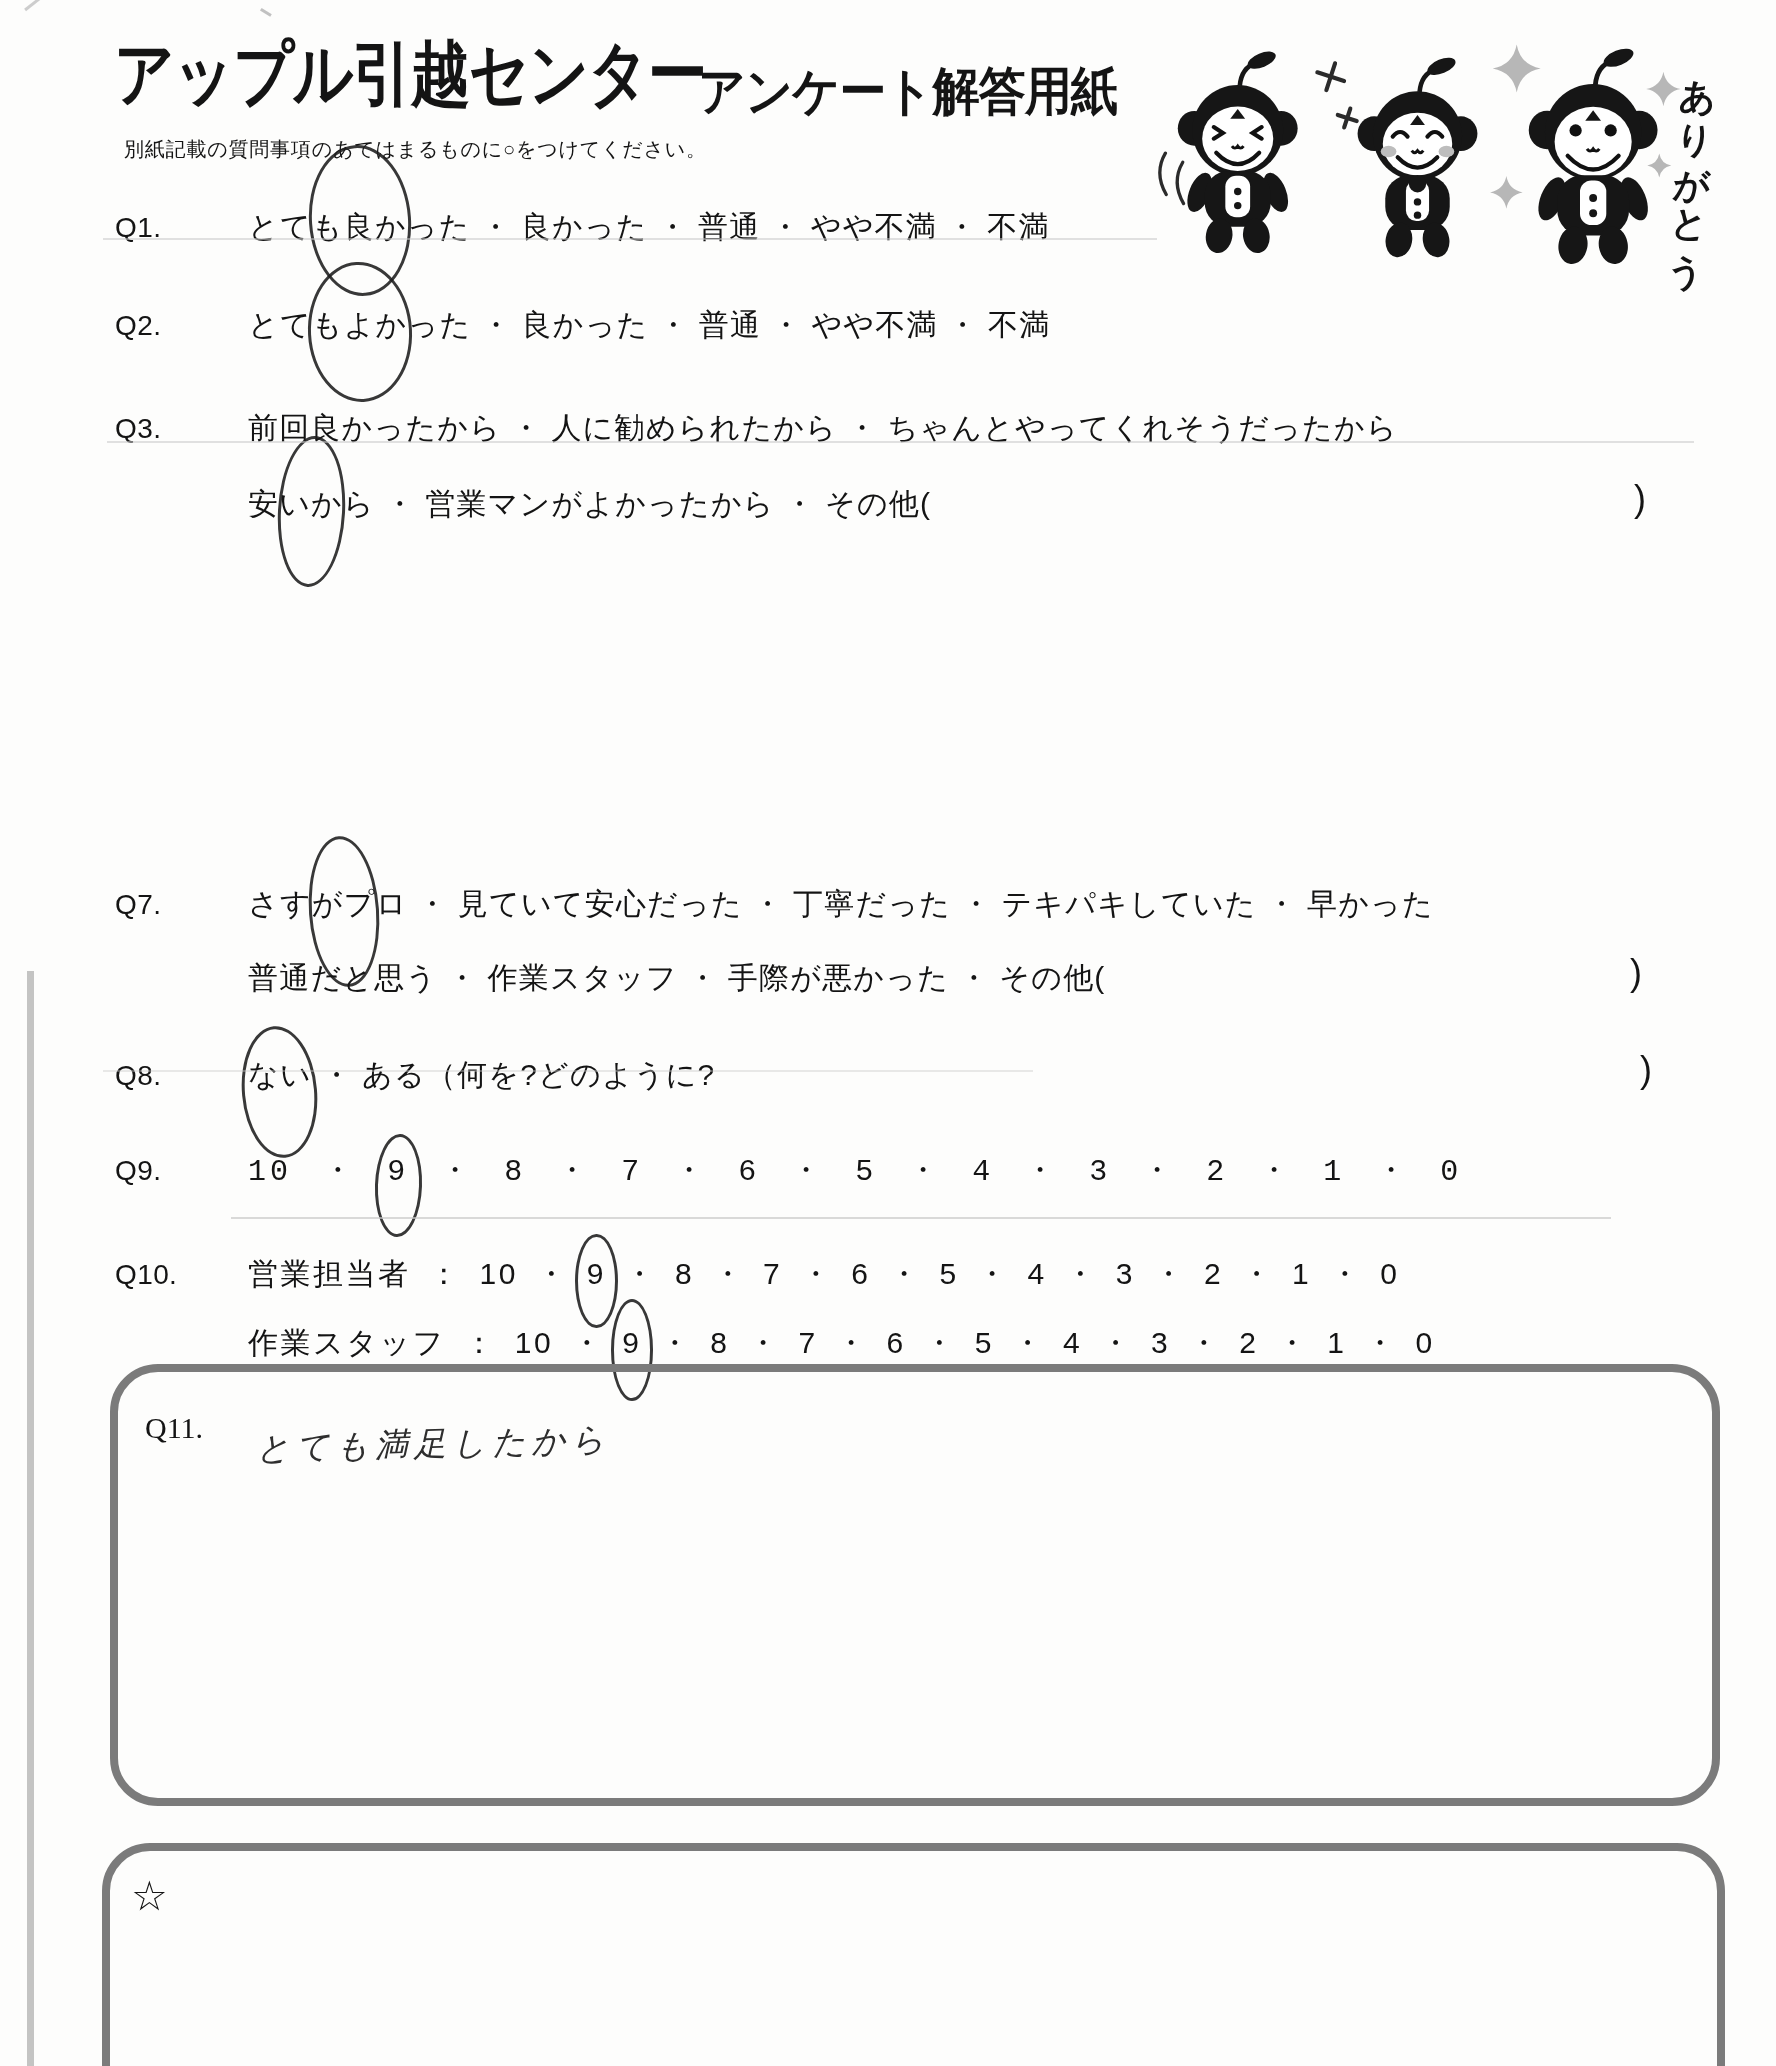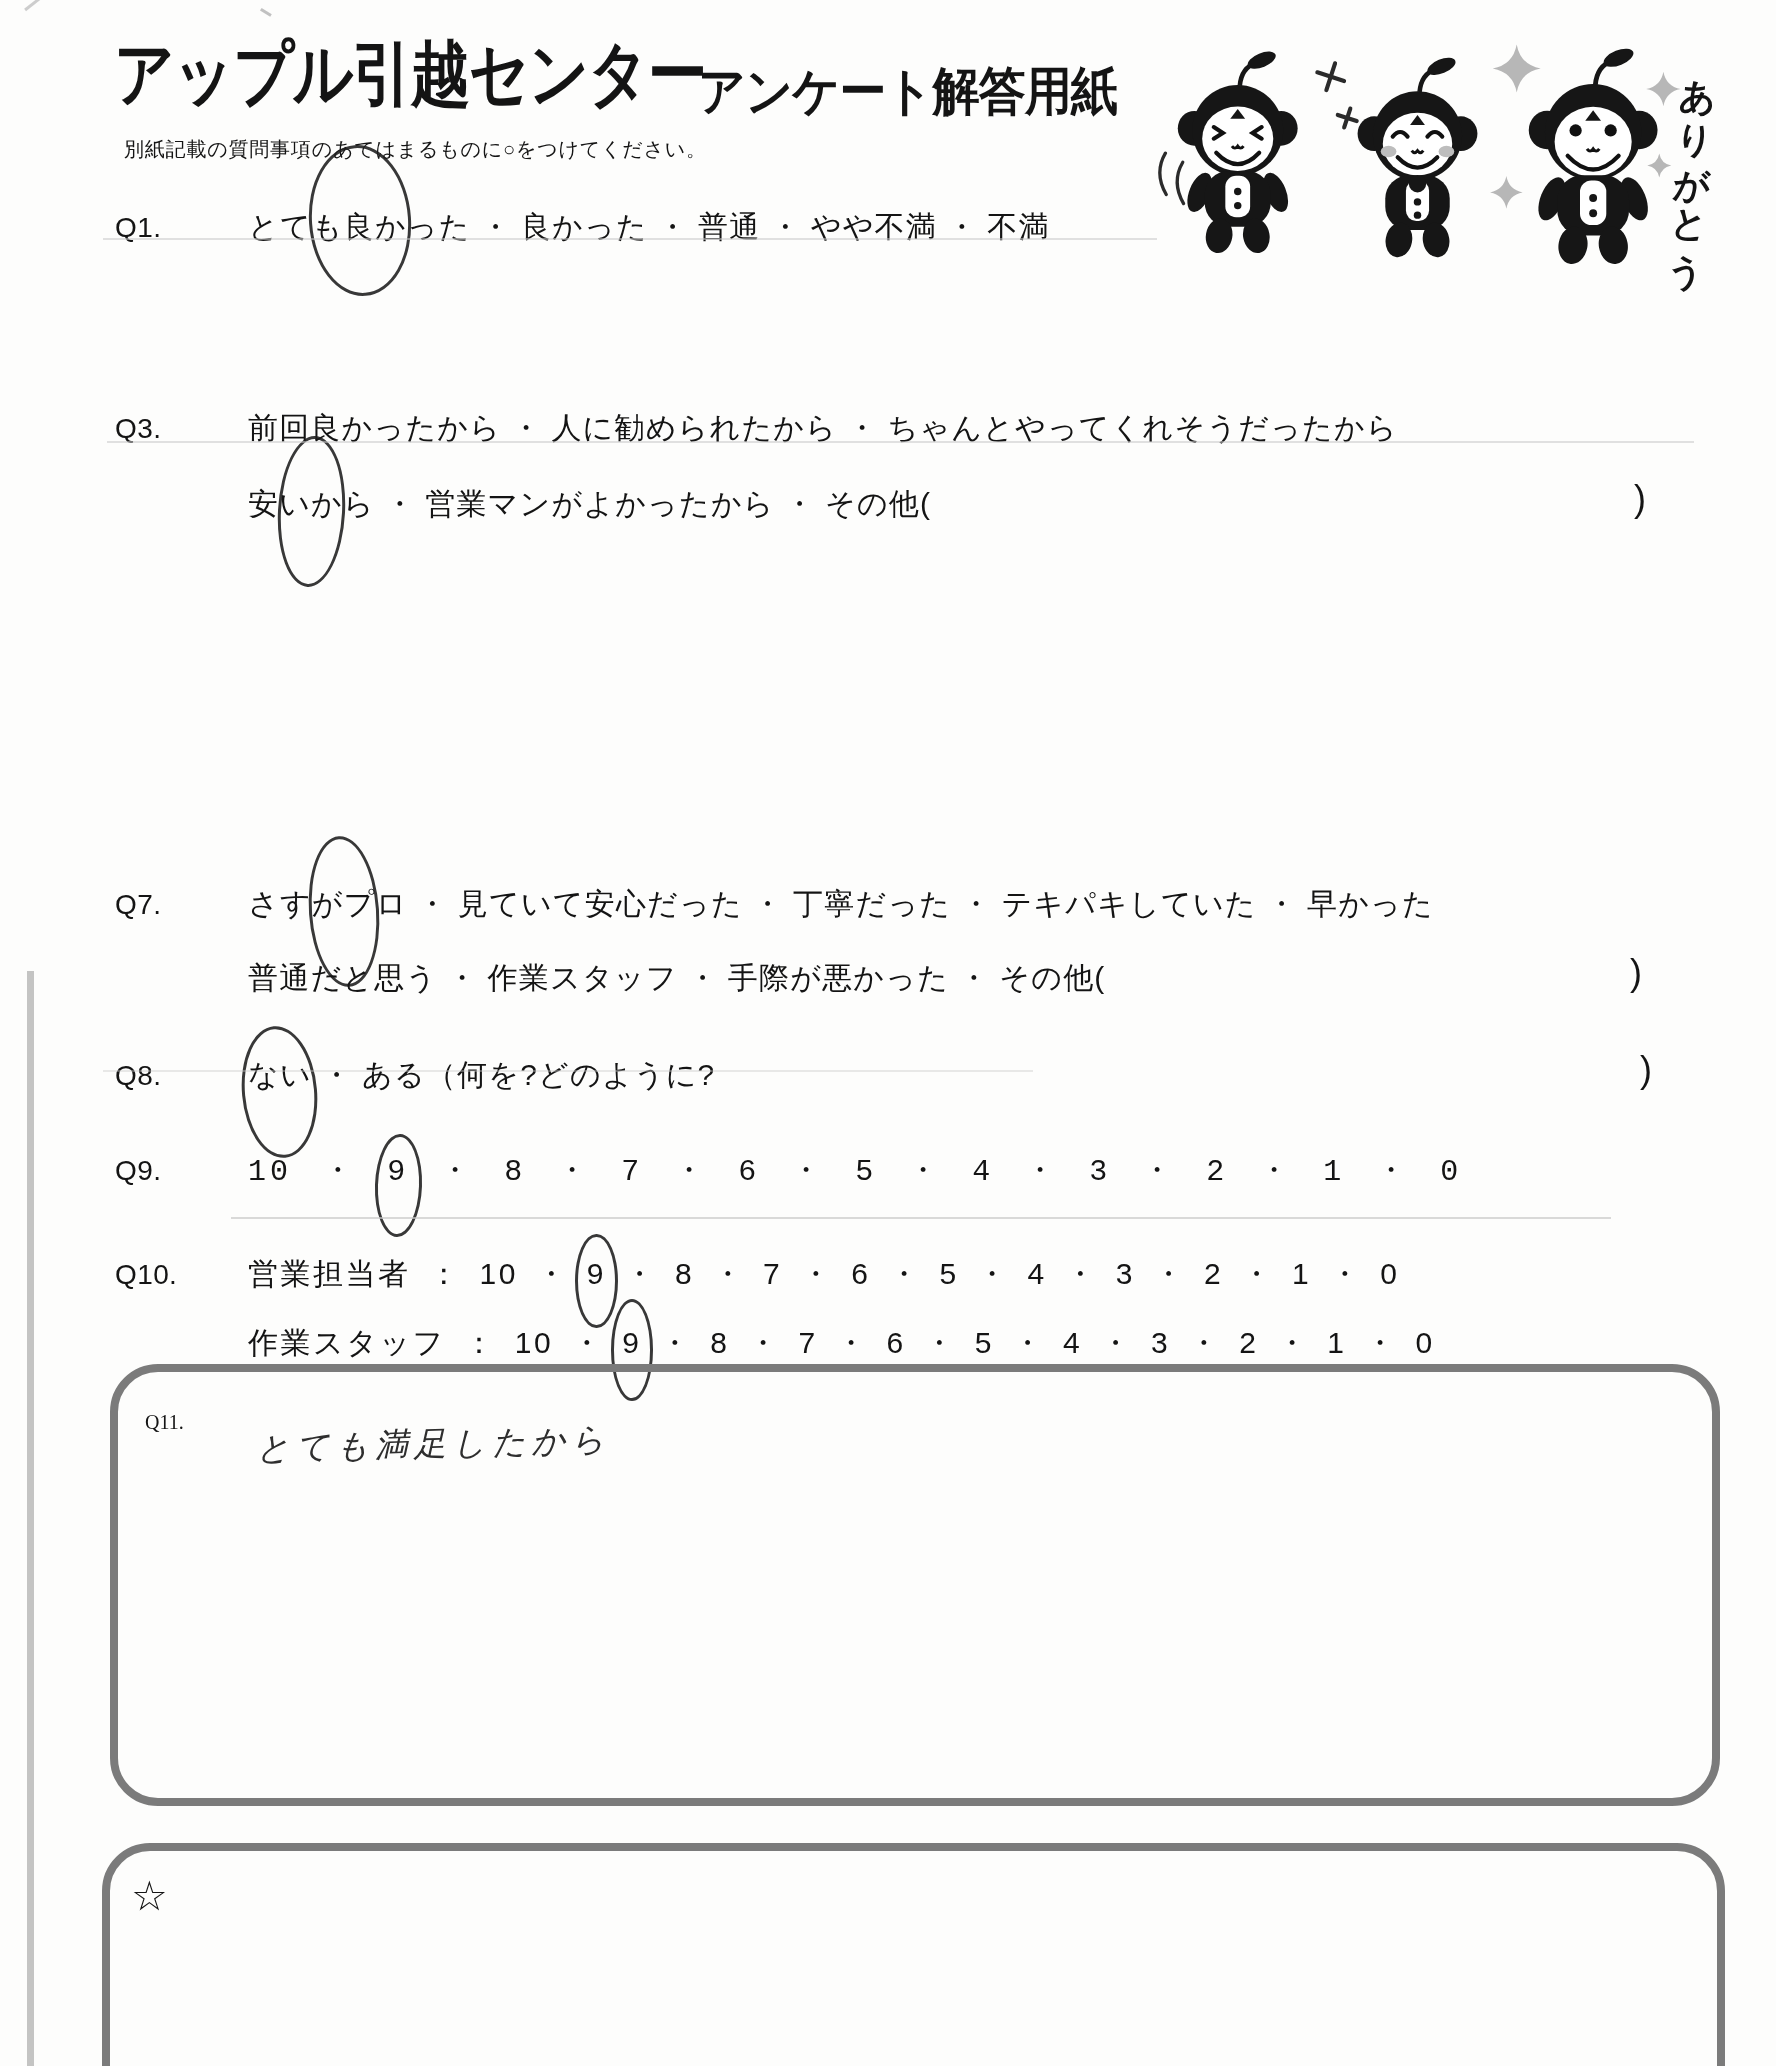--- a/index.html
+++ b/index.html
@@ -35,21 +35,21 @@
   .circ{position:relative; display:inline-block;}
   .circ::before{
     content:""; position:absolute;
     left:var(--s,-5px); right:var(--s,-5px); top:var(--t,-25px); bottom:var(--b,-25px);
     border:3.7px solid rgba(28,28,28,.88); border-radius:50%;
     transform:rotate(var(--r,-4deg));
   }
   .cparen{position:absolute; top:-5.8px; font-size:36px; font-weight:400;}
   
   .bigbox{position:absolute; border:8.7px solid #7b7b7b; border-radius:48px; background:transparent;}
-  .q11-label{left:145px; top:1411px; font-family:"Liberation Serif","DejaVu Serif",serif; font-size:20px;}
+  .q11-label{left:145px; top:1411px; font-family:"Liberation Serif","DejaVu Serif",serif; font-size:30px;}
   .star-glyph{left:131px; top:1872px; font-size:41px;}
   
   .hand{
     position:absolute; font-family:"DejaVu Sans","Liberation Sans",sans-serif;
     font-style:italic; color:#2e2e2e; white-space:nowrap;
   }
   
   .artifact{position:absolute; background:#c9c9c9; opacity:.55;}
 </style>
 </head>
@@ -147,20 +147,23 @@
       <ellipse cx="-46" cy="248" rx="33" ry="43" fill="#161616" transform="rotate(10 -46 248)"></ellipse>
       <ellipse cx="46" cy="248" rx="33" ry="43" fill="#161616" transform="rotate(-10 46 248)"></ellipse>
     </g>
   </svg>
   <div class="abs thanks-vertical">ありがとう</div>
 
   <div class="qrow" style="top:207px">
     <span class="qlabel">Q1.</span><span class="qopts"><span>とて</span><span class="circ" style="--s:-3.3px;--t:-62px;--b:-48px;--r:-4deg">も良か</span><span>った ・ 良かった ・ 普通 ・ やや不満 ・ 不満</span></span>
   </div>
 
+  <div class="qrow" style="top:305px">
+    <span class="qlabel">Q2.</span><span class="qopts"><span>とて</span><span class="circ" style="--s:-4.1px;--t:-43px;--b:-56px;--r:-3deg">もよか</span><span>った ・ 良かった ・ 普通 ・ やや不満 ・ 不満</span></span>
+  </div>
 
   <div class="qrow" style="top:408px">
     <span class="qlabel">Q3.</span><span class="qopts">前回良かったから ・ 人に勧められたから ・ ちゃんとやってくれそうだったから</span>
   </div>
   <div class="qrow2" style="top:484px; width:1455px">
     <span class="qopts"><span>安</span><span class="circ" style="--s:-1.7px;--t:-48px;--b:-62px;--r:3deg">いか</span><span>ら ・ 営業マンがよかったから ・ その他(</span></span>
     <span class="cparen" style="left:1386px">)</span>
   </div>
 
 

